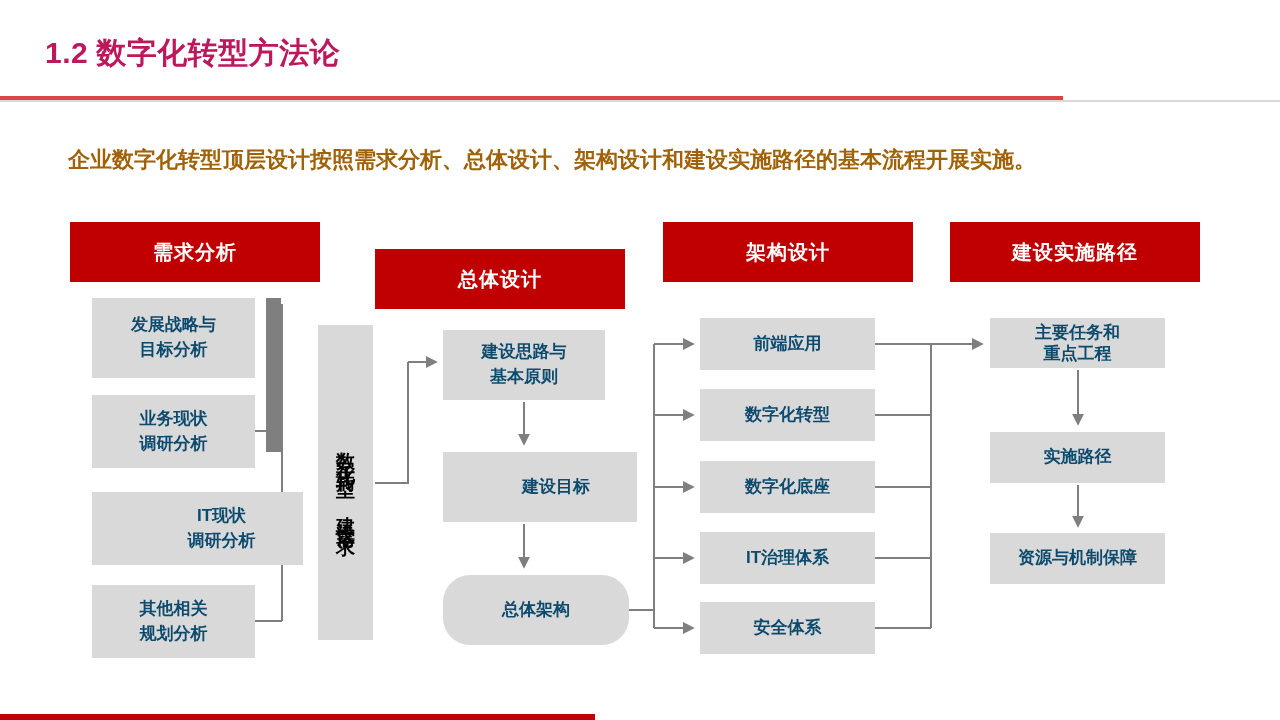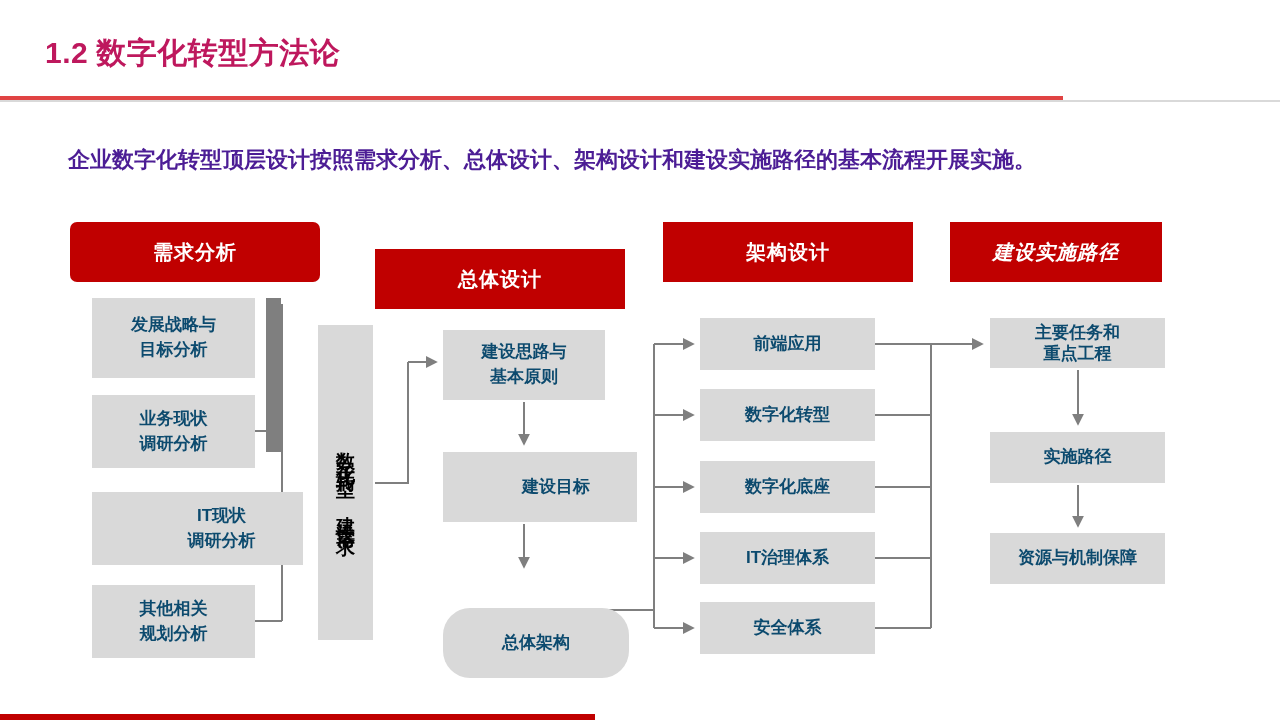--- a/index.html
+++ b/index.html
@@ -13,21 +13,21 @@
   
   .page-title{
     left:45px;top:33px;font-size:30px;font-weight:700;color:#be185d;
     letter-spacing:.5px;white-space:nowrap;
   }
   .page-title .num{font-weight:700;margin-right:8px;}
   .rule-gray{left:0;top:100px;width:1280px;height:2px;background:#d9d9d9;}
   .rule-red{left:0;top:96px;width:1063px;height:4px;background:#e04343;}
   .subtitle{
     left:68px;top:146px;width:1150px;
-    font-size:22px;font-weight:700;color:#4c1d95;line-height:1.3;
+    font-size:22px;font-weight:700;color:#a16207;line-height:1.3;
   }
   
   .phase{
     height:60px;background:#c00000;color:#fff;
     display:flex;align-items:center;justify-content:center;
     font-size:20px;font-weight:700;letter-spacing:1px;
   }
   
   .gbox{
     background:#d9d9d9;color:#0c4a6e;
@@ -50,24 +50,24 @@
 <body>
 
 <div class="abs page-title">
   <span class="num">1.2</span><span>数字化转型方法论</span>
 </div>
 <div class="abs rule-gray"></div>
 <div class="abs rule-red"></div>
 
 <div class="abs subtitle">企业数字化转型顶层设计按照需求分析、总体设计、架构设计和建设实施路径的基本流程开展实施。</div>
 
-<div class="abs phase" style="left:70px;top:222px;width:250px;border-radius:7px;">需求分析</div>
+<div class="abs phase" style="left:70px;top:222px;width:250px;">需求分析</div>
 <div class="abs phase" style="left:375px;top:222px;width:250px;margin-top:27px;">总体设计</div>
 <div class="abs phase" style="left:663px;top:222px;width:250px;">架构设计</div>
-<div class="abs phase" style="left:950px;top:222px;width:212px;font-style:italic;">建设实施路径</div>
+<div class="abs phase" style="left:950px;top:222px;width:250px;">建设实施路径</div>
 
 <svg class="connectors" width="1280" height="720" viewBox="0 0 1280 720">
   <defs>
     <marker id="arrow" viewBox="0 0 10 10" refX="8.5" refY="5" markerWidth="6" markerHeight="6" orient="auto-start-reverse">
       <path d="M0,0 L10,5 L0,10 z" fill="#7f7f7f"></path>
     </marker>
   </defs>
   <g stroke="#7f7f7f" stroke-width="2" fill="none">
 
     <path d="M255,431 H282"></path>
@@ -110,21 +110,21 @@
 调研分析</div>
 <div class="abs gbox" style="left:92px;top:585px;width:163px;height:73px;">其他相关
 规划分析</div>
 <div class="abs darkbar" style="left:266px;top:298px;width:15px;height:154px;"></div>
 
 <div class="abs vbox" style="left:318px;top:325px;width:55px;height:315px;">数字化转型 建设需求</div>
 
 <div class="abs gbox" style="left:443px;top:330px;width:162px;height:70px;">建设思路与
 基本原则</div>
 <div class="abs gbox" style="left:443px;top:452px;width:162px;height:70px;padding-left:32px;">建设目标</div>
-<div class="abs gbox" style="left:443px;top:608px;width:186px;height:70px;border-radius:27px;">总体架构</div>
+<div class="abs gbox" style="left:443px;top:575px;width:186px;height:70px;border-radius:27px;">总体架构</div>
 
 <div class="abs gbox" style="left:700px;top:318px;width:175px;height:52px;">前端应用</div>
 <div class="abs gbox" style="left:700px;top:389px;width:175px;height:52px;">数字化转型</div>
 <div class="abs gbox" style="left:700px;top:461px;width:175px;height:52px;">数字化底座</div>
 <div class="abs gbox" style="left:700px;top:532px;width:175px;height:52px;">IT治理体系</div>
 <div class="abs gbox" style="left:700px;top:602px;width:175px;height:52px;">安全体系</div>
 
 <div class="abs gbox" style="left:990px;top:318px;width:175px;height:50px;line-height:1.25;">主要任务和
 重点工程</div>
 <div class="abs gbox" style="left:990px;top:432px;width:175px;height:51px;">实施路径</div>

